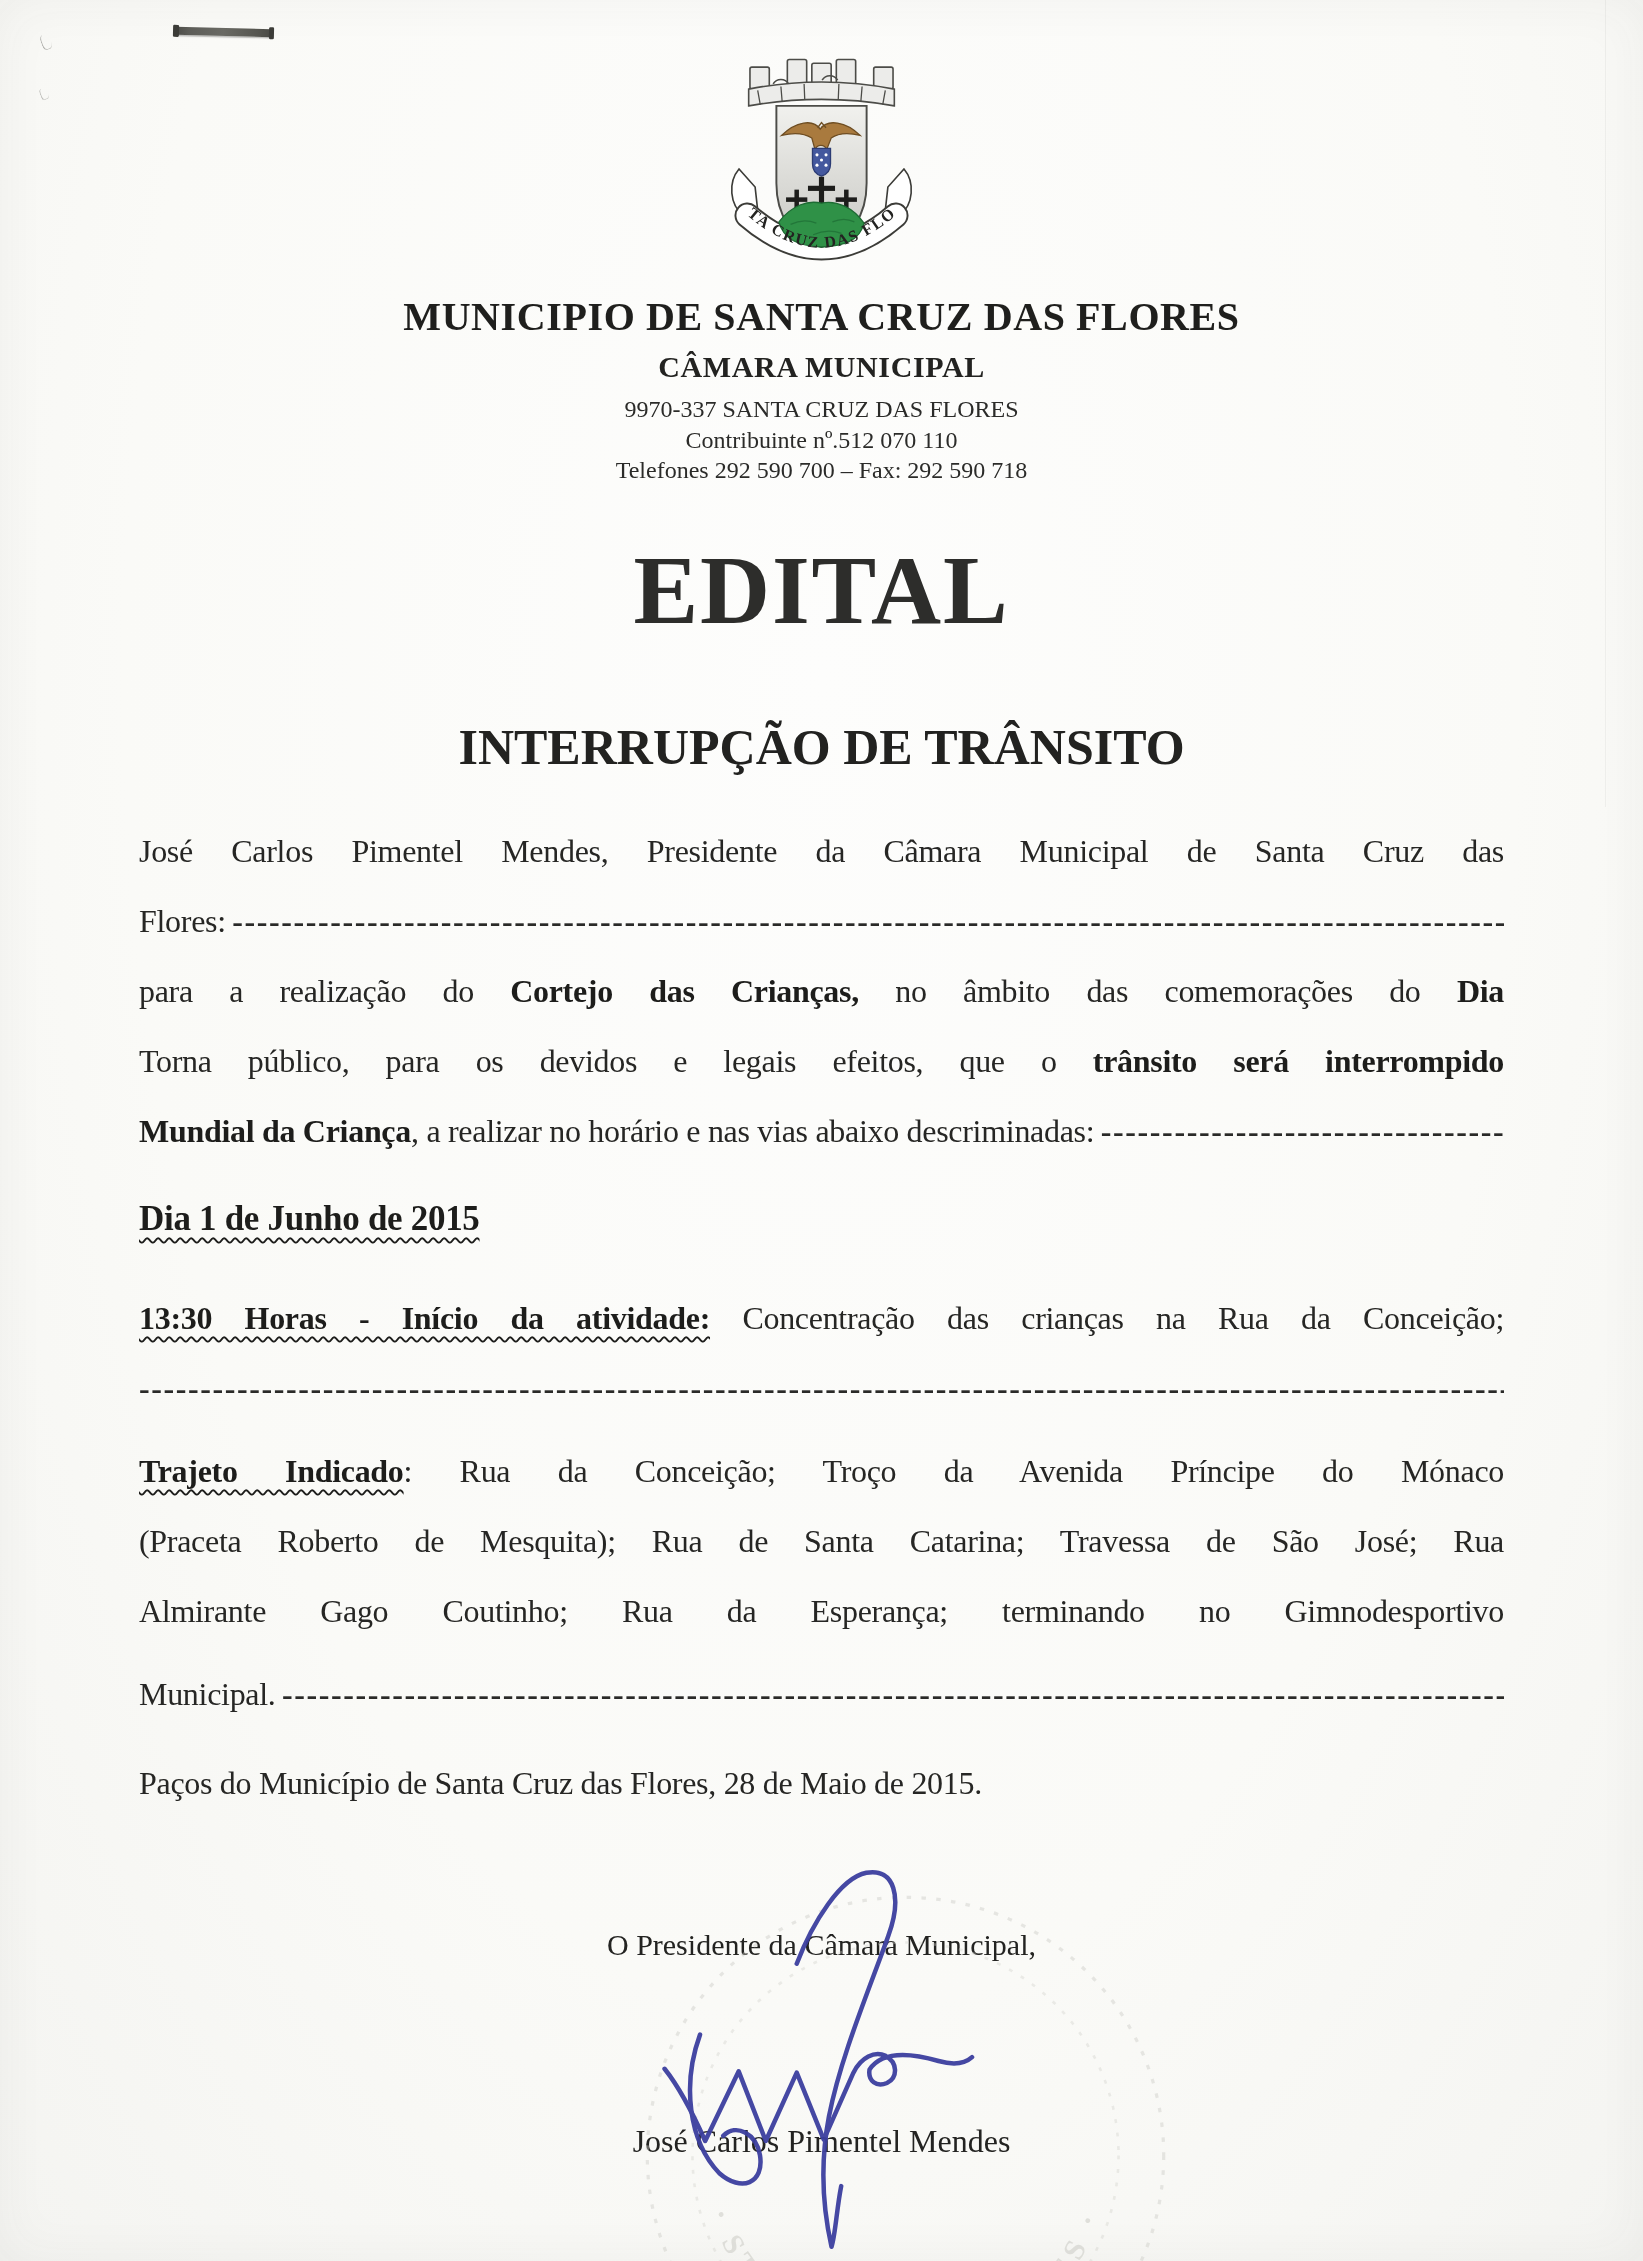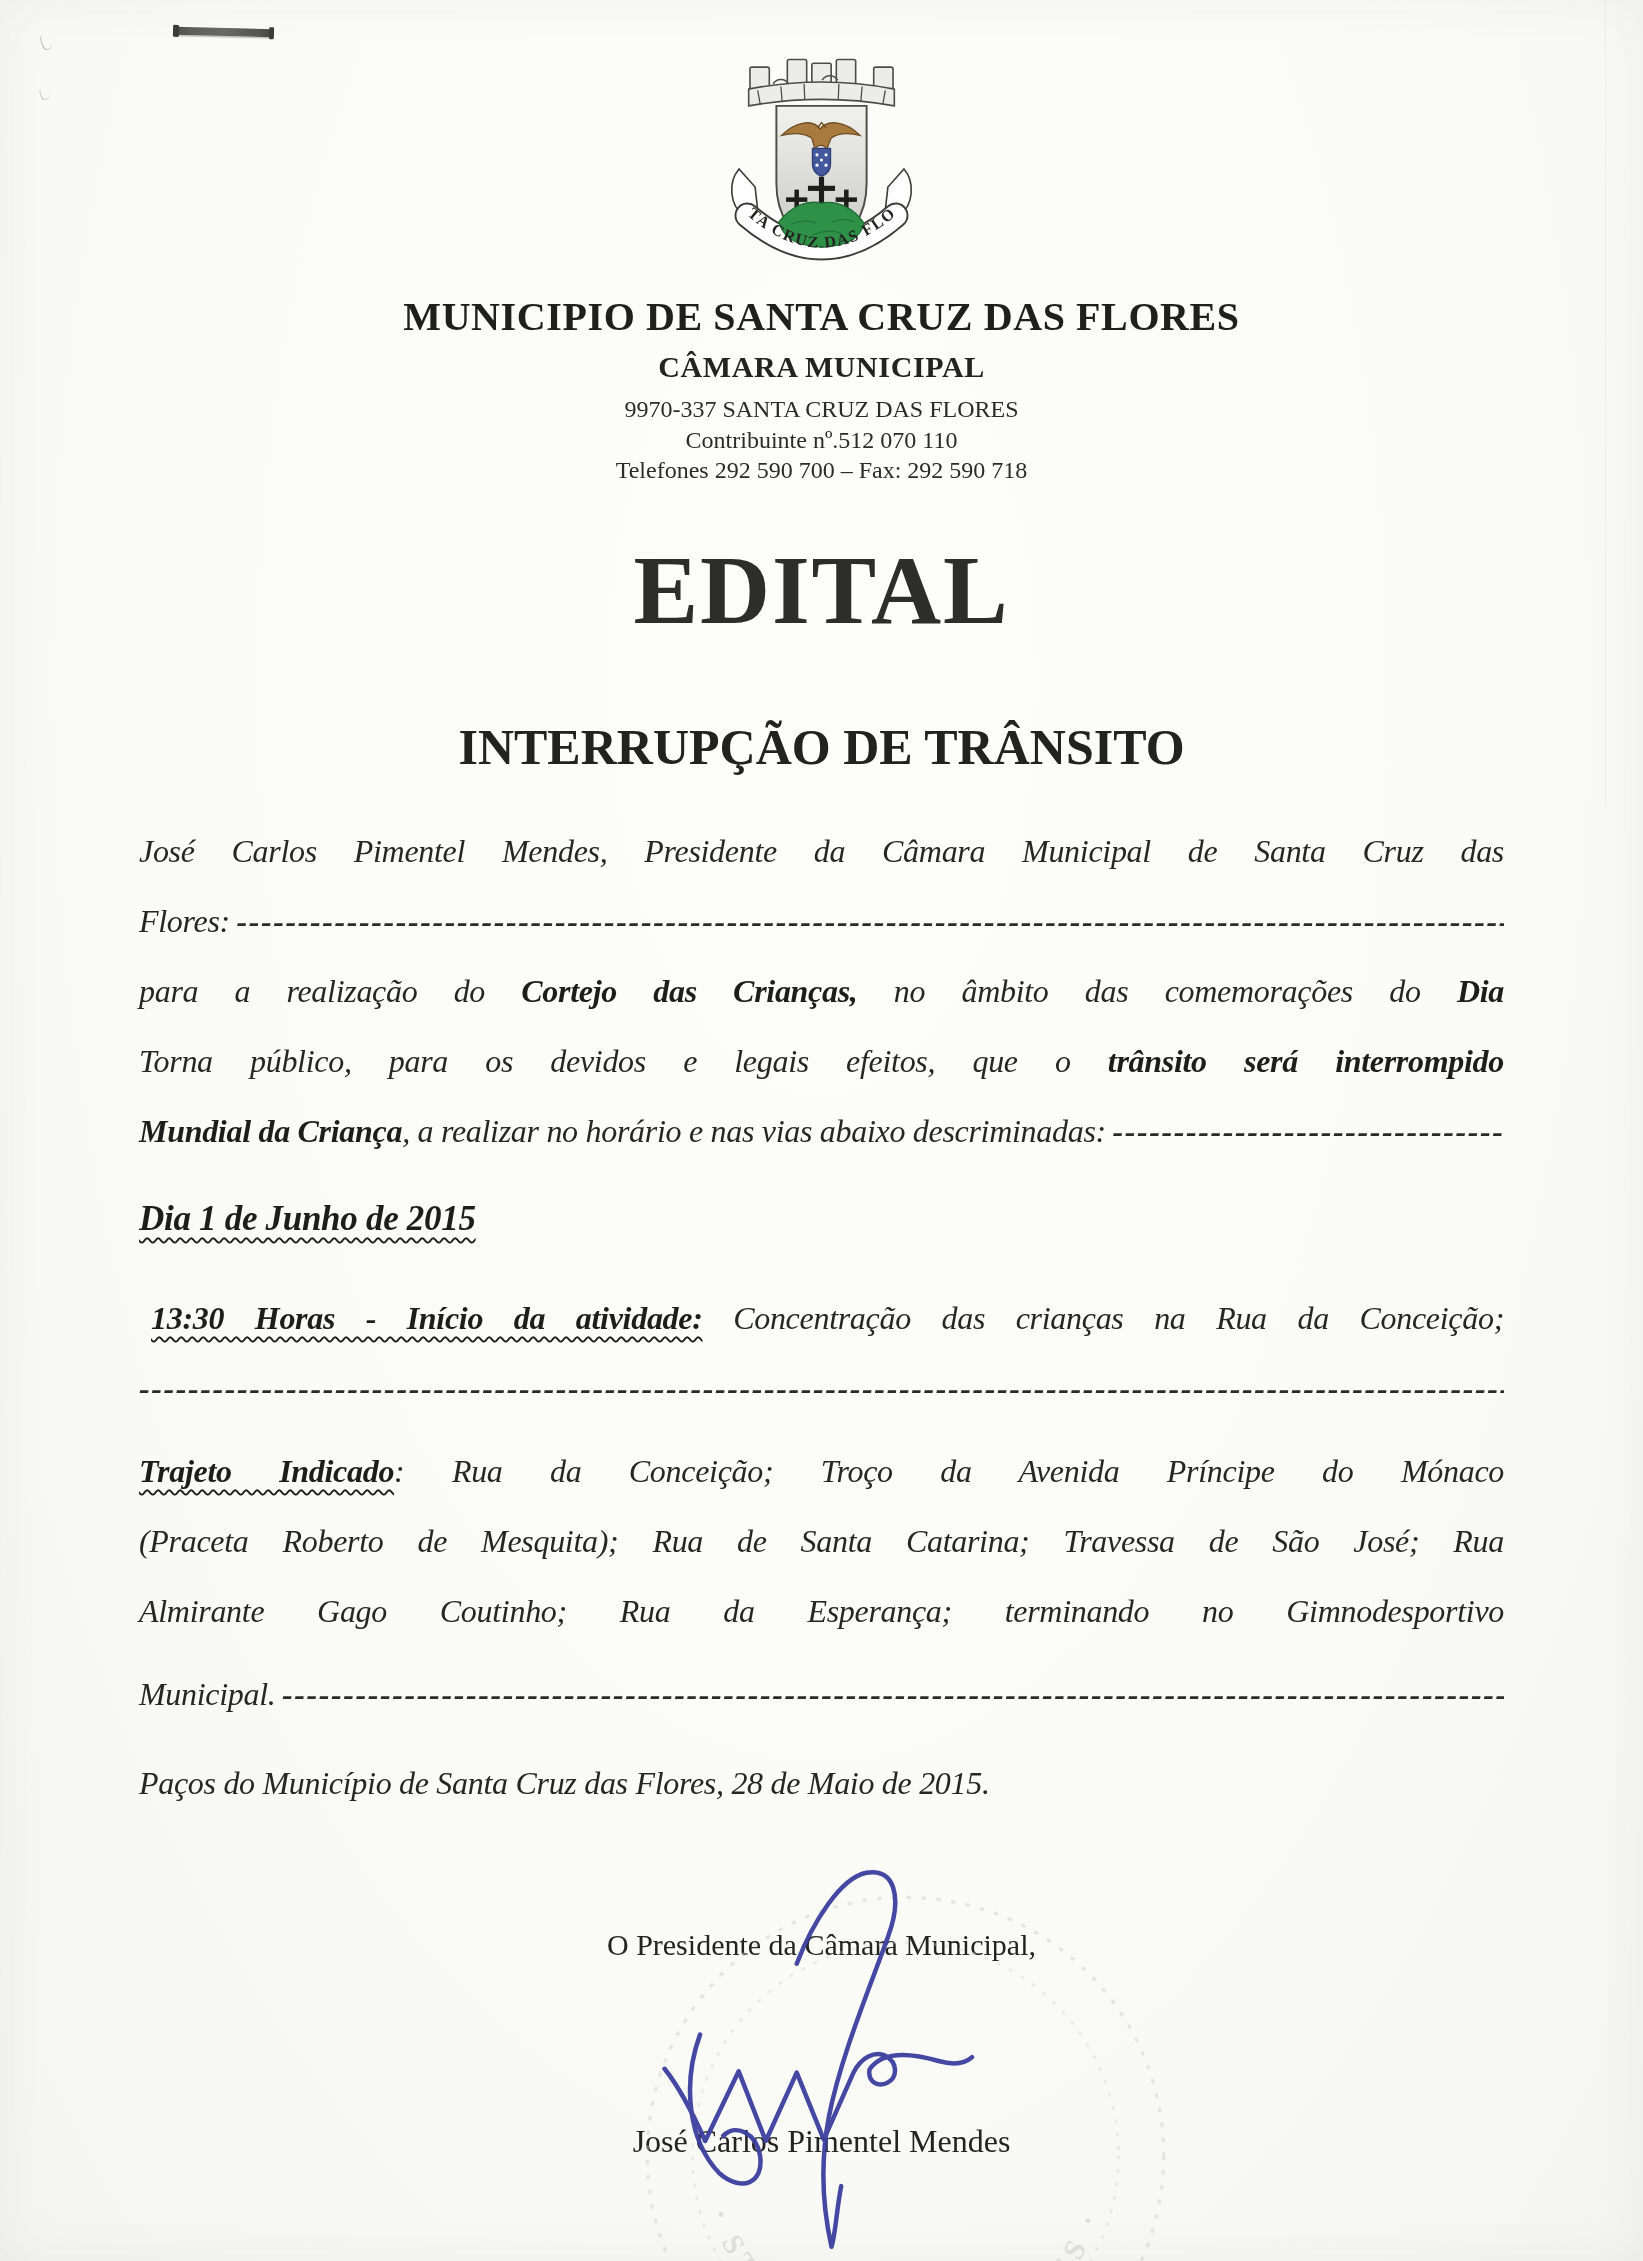--- a/index.html
+++ b/index.html
@@ -35,31 +35,31 @@
   .crest-wrap { width:223px; margin:53px auto 0; display:block; }
   .org-name { margin-top:15.5px; text-align:center; font-weight:700; font-size:40px; letter-spacing:0.6px; color:#1f1f1d; }
   .dept-name { margin-top:10.3px; text-align:center; font-weight:700; font-size:30px; letter-spacing:0.6px; color:#232321; }
   .addr { margin-top:10.3px; text-align:center; font-size:24px; line-height:1.27; color:#2b2b29; }
 
   
   .edital { margin-top:49px; text-align:center; font-size:97px; letter-spacing:1.9px; color:#2d2d2b; font-weight:700; }
   .subtitle { margin-top:72px; text-align:center; font-size:50px; font-weight:700; letter-spacing:0px; color:#222220; }
 
   
-  .body { margin:40px 139px 0 139px; font-size:32px; letter-spacing:-0.3px;font-style:italic; }
+  .body { margin:40px 139px 0 139px; font-size:32px; letter-spacing:-0.3px; }
   .bline { line-height:70px; white-space:nowrap; }
   .just { text-align:justify; text-align-last:justify; white-space:normal; }
   .flexline { display:flex; align-items:flex-start; }
   .flexline .seg { white-space:nowrap; flex:0 0 auto; }
   .dashfill { flex:1 1 0; overflow:hidden; white-space:nowrap; font-weight:700; letter-spacing:1.6px; padding-left:6.5px; color:#2a2a28; }
   .dashrow { overflow:hidden; white-space:nowrap; font-weight:700; letter-spacing:1.6px; line-height:70px; color:#2a2a28; }
   b { font-weight:700; color:#1d1d1b; }
   .wavy { text-decoration-line:underline; text-decoration-style:wavy; text-decoration-thickness:1.9px; text-underline-offset:6.5px; }
   .date-heading { line-height:70px; margin-top:18px; text-align:left; font-weight:700; font-size:35px; color:#1d1d1b; }
-  .mt20{margin-top:13px;} .mt30{margin-top:19.4px;flex-direction:column;} .mt45{margin-top:29px;margin-left:12px;}
+  .mt20{margin-top:13px;} .mt30{margin-top:19.4px;flex-direction:column;} .mt45{margin-top:29px;}
 
   
   .sig-block { position:relative; margin-top:110px; text-align:center; }
   .sig-role { font-size:30px; color:#232321; }
   .sig-name { margin-top:161px; font-size:32px; color:#232321; }
   .sig-ink { position:absolute; left:50%; top:1838px; transform:translateX(-53%); z-index:3; pointer-events:none; }
   .stamp { position:absolute; left:calc(50% - 207px); top:1865px; z-index:1; opacity:.75; pointer-events:none; }
 </style>
 </head>
 <body>

